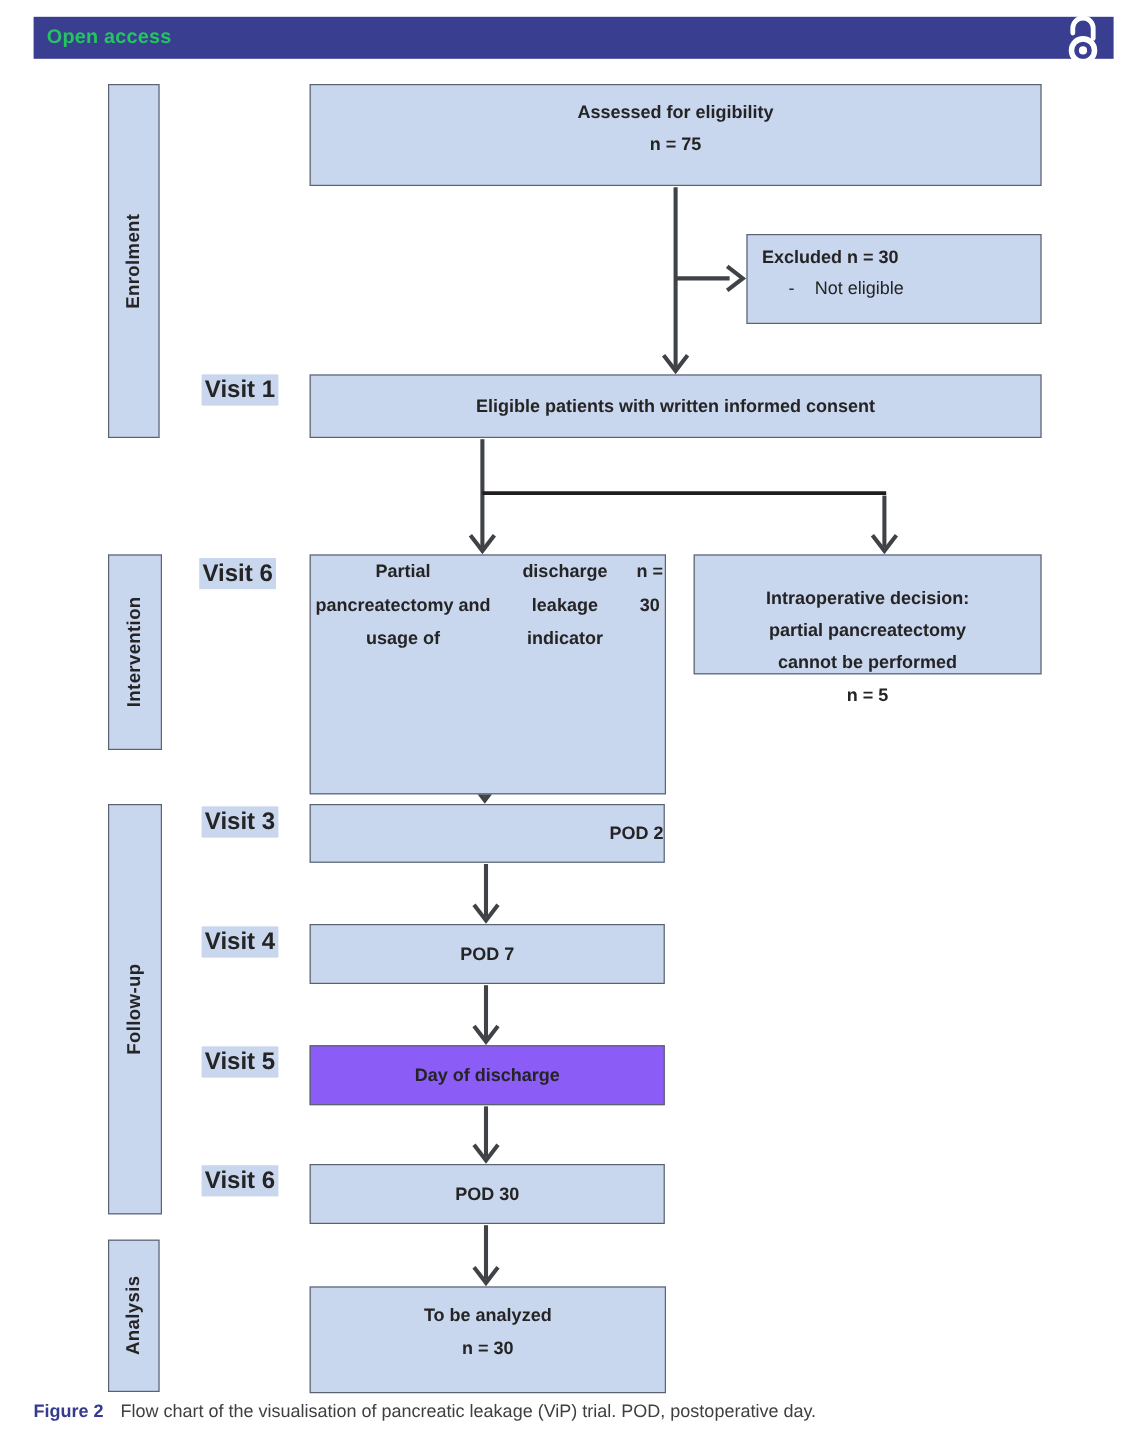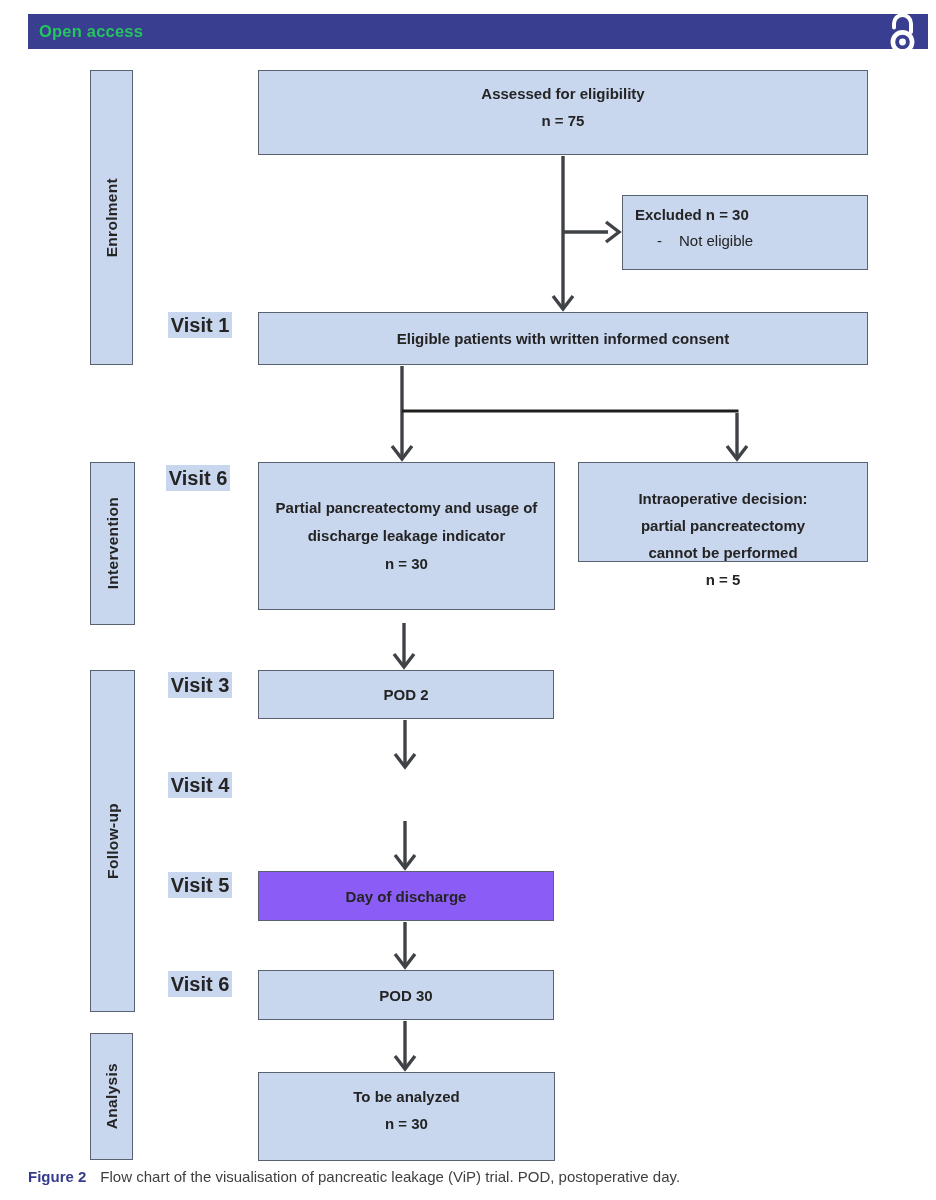--- a/index.html
+++ b/index.html
@@ -38,21 +38,21 @@
   .visit.v1{left:168px;top:312px;}
   .visit.v2{left:166px;top:465px;}
   .visit.v3{left:168px;top:672px;}
   .visit.v4{left:168px;top:772px;}
   .visit.v5{left:168px;top:872px;}
   .visit.v6{left:168px;top:971px;}
 
   .box.b-assessed {left:258px;top:70px;  width:610px;height:85px; padding-top:9px;}
   .box.b-excluded {left:622px;top:195px; width:246px;height:75px; text-align:left;padding:5px 8px 0 12px;}
   .box.b-eligible {left:258px;top:312px; width:610px;height:53px; display:flex;align-items:center;justify-content:center;}
-  .box.b-partial  {left:258px;top:462px; width:297px;height:148px;display:flex;flex-direction:column;justify-content:center;line-height:28px;align-items:center;}
+  .box.b-partial  {left:258px;top:462px; width:297px;height:200px;display:flex;justify-content:center;line-height:28px;}
   .box.b-intraop  {left:578px;top:462px; width:290px;height:100px;padding-top:22px;line-height:27px;}
   .box.b-pod2     {left:258px;top:670px; width:296px;height:49px; display:flex;align-items:center;justify-content:center;}
   .box.b-pod7     {left:258px;top:770px; width:296px;height:50px; display:flex;align-items:center;justify-content:center;}
   .box.b-disch    {left:258px;top:871px; width:296px;height:50px; display:flex;align-items:center;justify-content:center;}
   .box.b-pod30    {left:258px;top:970px; width:296px;height:50px; display:flex;align-items:center;justify-content:center;}
   .box.b-analyzed {left:258px;top:1072px;width:297px;height:89px; padding-top:10px;}
 
   .b-excluded .title{font-weight:bold;font-size:15px;display:block;}
   .b-excluded .bullet{display:block;font-weight:normal;font-size:15px;padding-left:22px;line-height:25px;}
   .b-excluded .bullet .marker{display:inline-block;width:22px;}
@@ -151,24 +151,27 @@
     <span class="ln">n = 30</span>
   </div>
 
   <div class="box b-intraop" style="background:#C8D6EE;">
     <span class="ln">Intraoperative decision:</span>
     <span class="ln">partial pancreatectomy</span>
     <span class="ln">cannot be performed</span>
     <span class="ln">n = 5</span>
   </div>
 
-  <div class="box b-pod2" style="background:#C8D6EE;">
+  <div class="box b-pod2" style="background:#C8D6EE;justify-content:flex-end;">
     <span>POD 2</span>
   </div>
 
+  <div class="box b-pod7" style="background:#C8D6EE;">
+    <span>POD 7</span>
+  </div>
 
   <div class="box b-disch" style="background:#8b5cf6;">
     <span>Day of discharge</span>
   </div>
 
   <div class="box b-pod30" style="background:#C8D6EE;">
     <span>POD 30</span>
   </div>
 
   <div class="box b-analyzed" style="background:#C8D6EE;">

